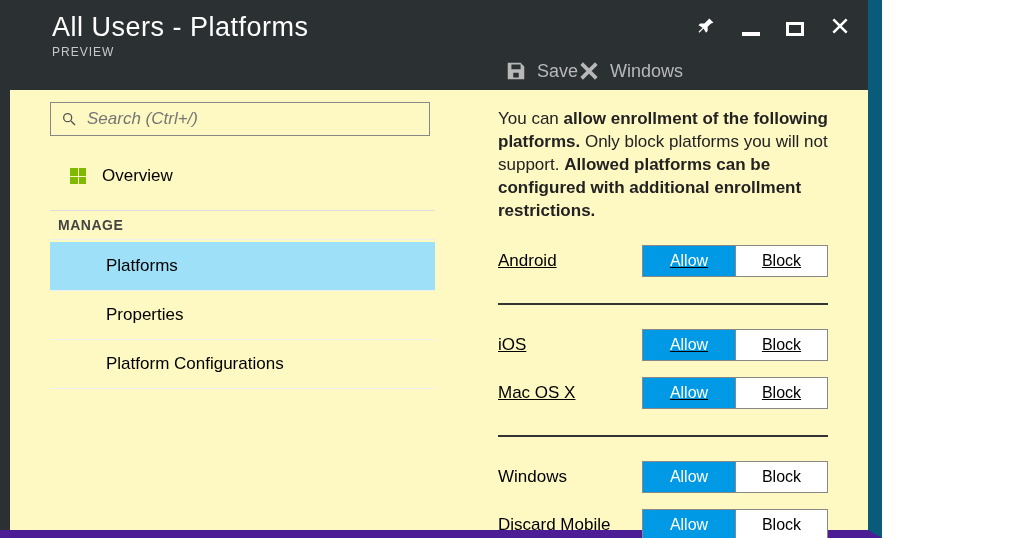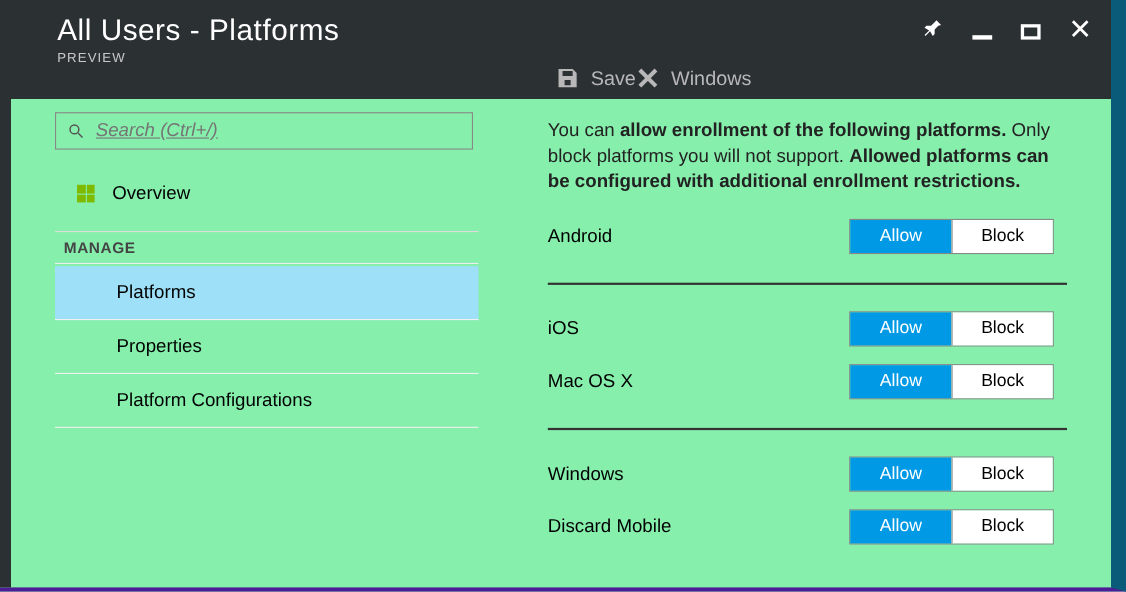--- a/index.html
+++ b/index.html
@@ -4,26 +4,26 @@
   <style>
     * { box-sizing: border-box; margin: 0; padding: 0; }
     body {
       font-family: "Segoe UI", sans-serif;
       width: 1024px;
       height: 538px;
       overflow: hidden;
       background: #fff;
     }
     .frame {
-      width: 1024px;
+      width: 882px;
       height: 538px;
       position: relative;
       border-right: 14px solid #0a5a7a;
-      border-bottom: 4px solid #4c1d95;
-      background: #86efac;
+      border-bottom: 8px solid #4c1d95;
+      background: #fef9c3;
     }
     
     .left-rail {
       position: absolute;
       left: 0; top: 0;
       width: 10px; height: 100%;
       background: #2b3033;
     }
     
     .header {
@@ -98,21 +98,20 @@
     .search-box svg { fill: #555; }
     .search-input {
       border: none;
       outline: none;
       font-style: italic;
       font-size: 17px;
       color: #777;
       margin-left: 10px;
       flex: 1;
       background: transparent;
-      text-decoration: underline;
     }
     .overview-item {
       display: flex;
       align-items: center;
       gap: 16px;
       padding: 6px 0 6px 20px;
       font-size: 17px;
       margin-bottom: 18px;
     }
     .grid-icon {
@@ -149,21 +148,21 @@
     }
     .intro {
       font-size: 17px;
       color: #222;
       line-height: 1.35;
       margin-bottom: 14px;
       max-width: 460px;
     }
     .intro b { font-weight: 600; }
     .platform-group { margin-bottom: 16px; }
-    .platform-group.sep { border-bottom: 2px solid #333; padding-bottom: 18px; }
+    .platform-group.sep { border-bottom: 2px solid #333; padding-bottom: 18px; text-decoration: underline; }
     .platform-row {
       display: flex;
       align-items: center;
       justify-content: space-between;
       padding: 8px 0;
       max-width: 460px;
     }
     .platform-label { font-size: 17px; }
     .toggle {
       display: flex;

